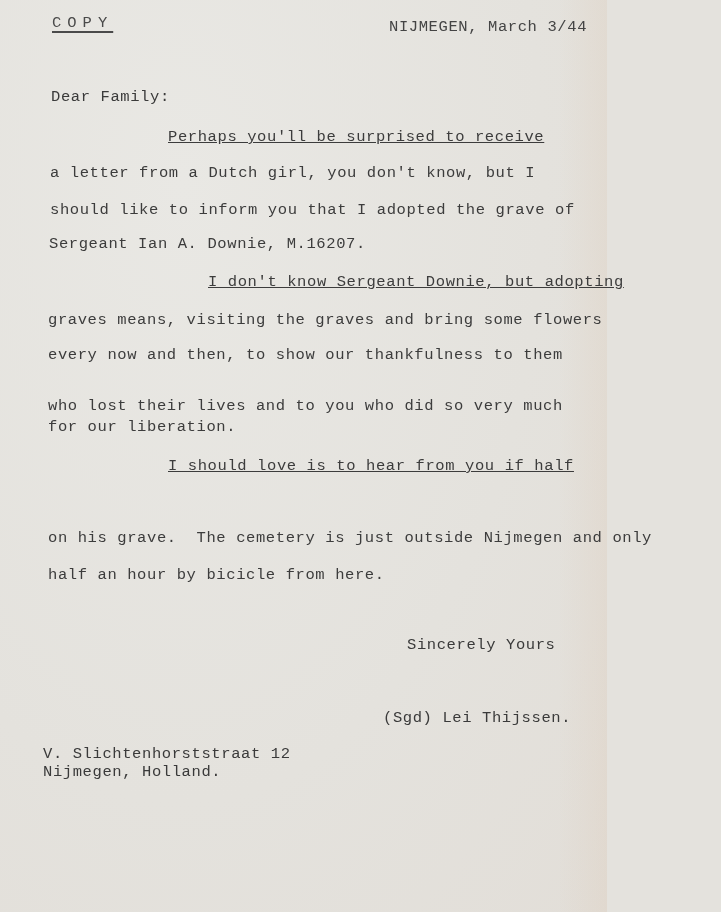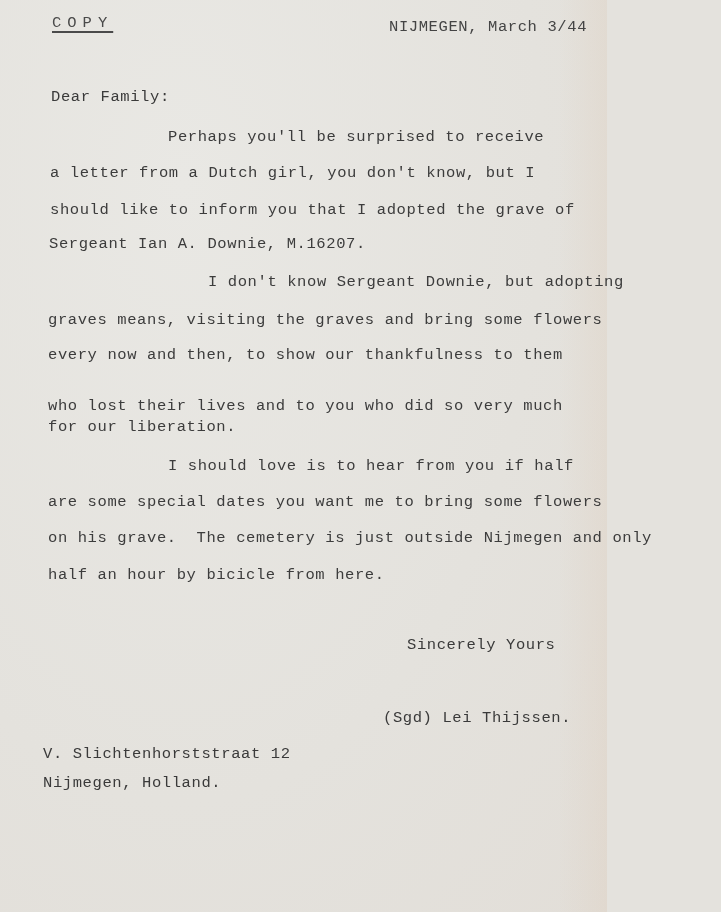--- a/index.html
+++ b/index.html
@@ -38,26 +38,26 @@
       text-underline-offset: 4px;
       color: #4a4a4a;
     }
     .dateline {
       left: 389px;
       top: 18px;
       color: #444;
     }
     .salutation { left: 51px; top: 88px; }
     .p { color: #3c3c3c; }
-    .indent { left: 168px; }
+    .indent { left: 168px; text-decoration: underline; }
     .flush { left: 48px; }
     .closing { left: 407px; top: 636px; }
     .signature { left: 383px; top: 709px; }
     .address-1 { left: 43px; top: 746px; line-height: 16px; }
-    .address-2 { left: 43px; top: 764px; line-height: 16px; margin-top: 11px; }
+    .address-2 { left: 43px; top: 764px; line-height: 16px; }
   </style>
 </head>
 <body>
 
 <div class="page">
 
   <div class="line copy-label">COPY</div>
   <div class="line dateline">NIJMEGEN, March 3/44</div>
 
   <div class="line salutation">Dear Family:</div>
@@ -67,21 +67,20 @@
   <div class="line p" style="left:50px; top:201px;">should like to inform you that I adopted the grave of</div>
   <div class="line p" style="left:49px; top:235px;text-align:center;">Sergeant Ian A. Downie, M.16207.</div>
 
   <div class="line p indent" style="top:273px;margin-left:40px;">I don't know Sergeant Downie, but adopting</div>
   <div class="line p flush" style="top:311px;">graves means, visiting the graves and bring some flowers</div>
   <div class="line p flush" style="top:346px;">every now and then, to show our thankfulness to them</div>
   <div class="line p flush" style="top:361px;margin-top:36px;">who lost their lives and to you who did so very much</div>
   <div class="line p flush" style="top:418px;">for our liberation.</div>
 
   <div class="line p indent" style="top:457px;">I should love is to hear from you if half</div>
-  <div class="line p flush" style="top:493px;">are some special dates you want me to bring some flowers</div>
   <div class="line p flush" style="top:529px;">on his grave.  The cemetery is just outside Nijmegen and only</div>
   <div class="line p flush" style="top:566px;">half an hour by bicicle from here.</div>
 
 
   <div class="line closing">Sincerely Yours</div>
   <div class="line signature">(Sgd) Lei Thijssen.</div>
 
   <div class="line address-1">V. Slichtenhorststraat 12</div>
   <div class="line address-2">Nijmegen, Holland.</div>
 

